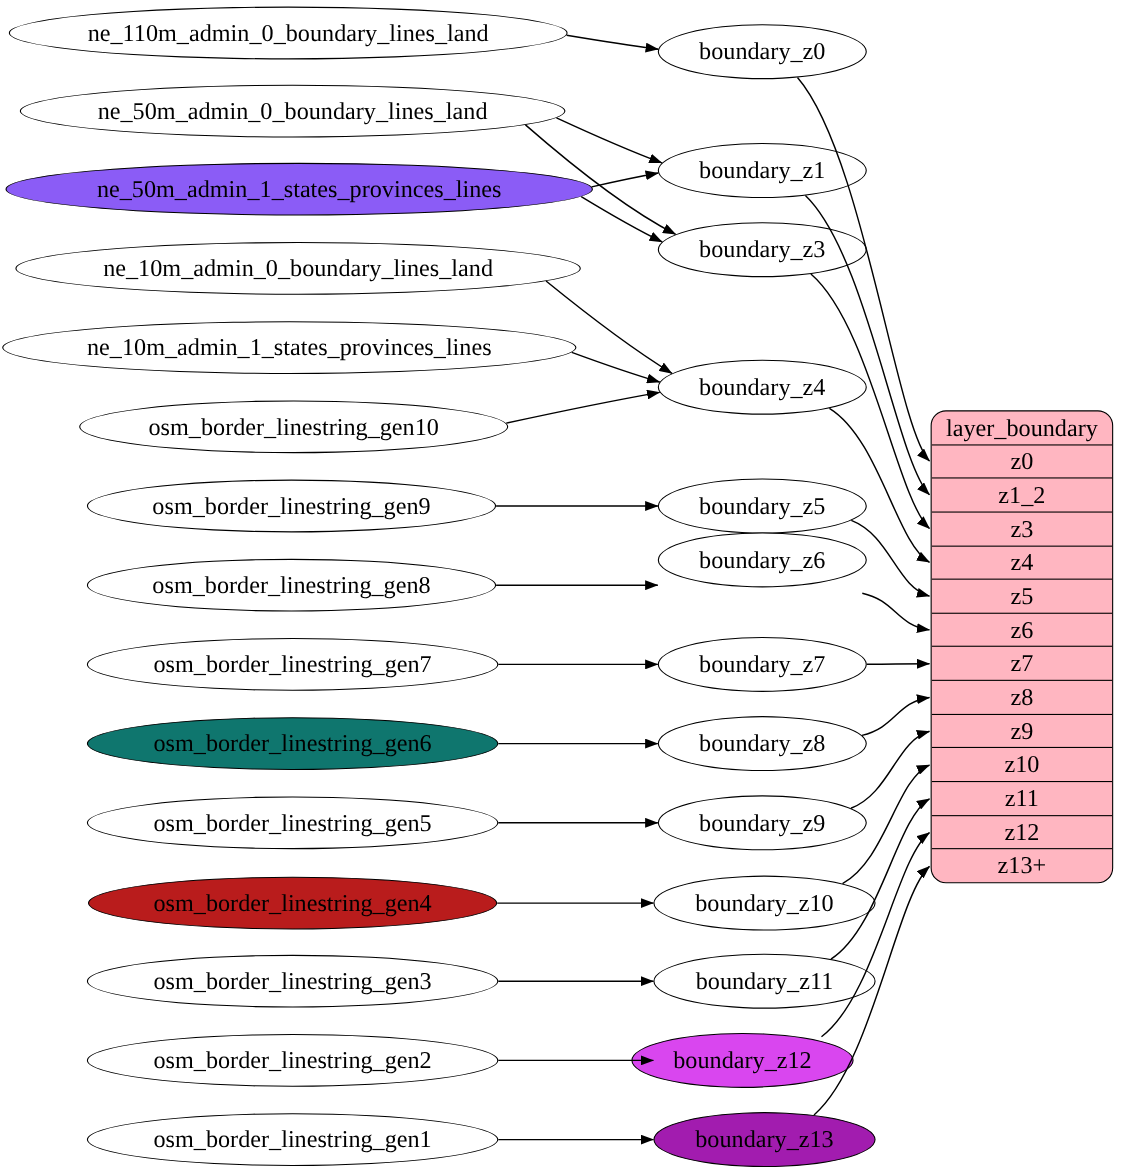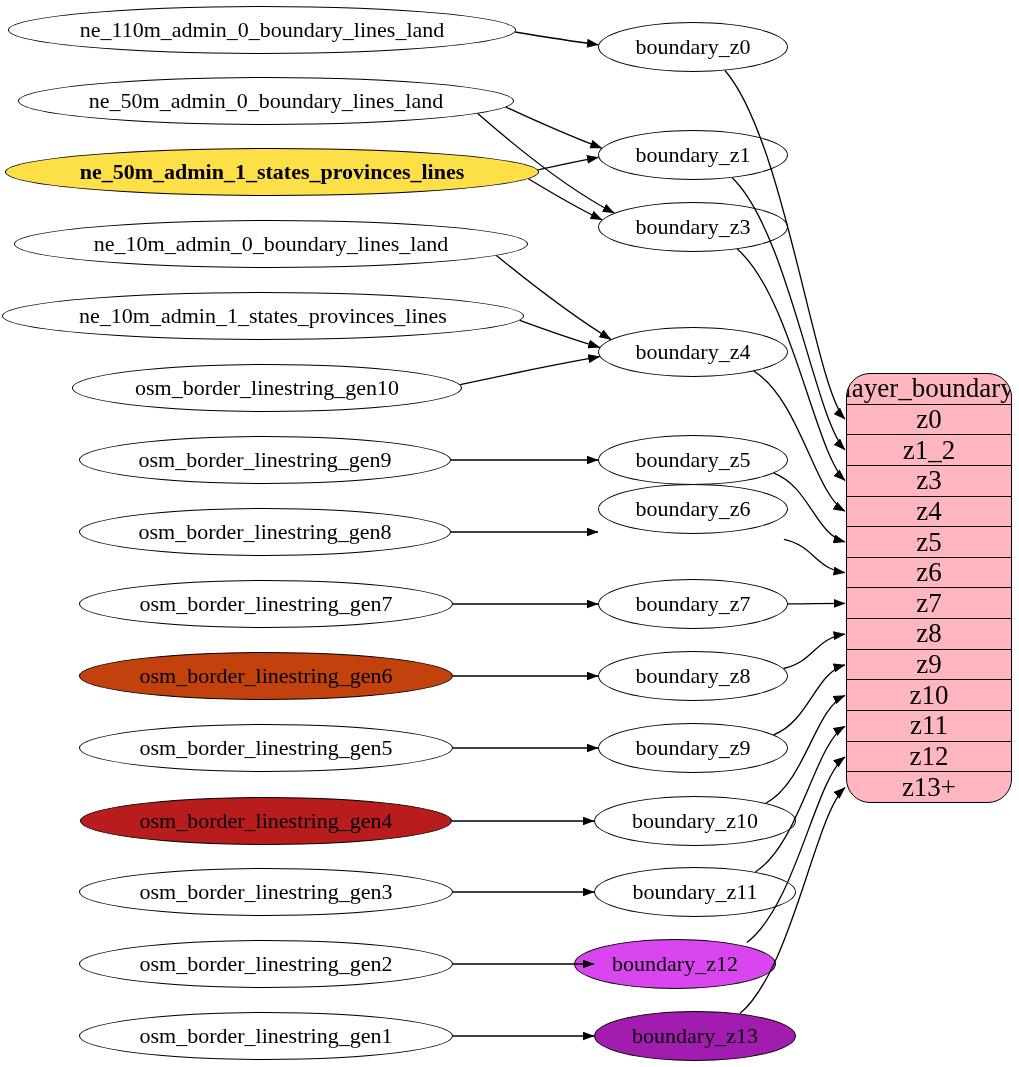--- a/index.html
+++ b/index.html
@@ -9,23 +9,23 @@
   }
   .ellipse-node{
     position:absolute;box-sizing:border-box;
     border:1.4px solid #000;border-radius:50%;background:#fff;
     display:flex;align-items:center;justify-content:center;
     font-size:22px;line-height:1;white-space:nowrap;z-index:2;
   }
   #edge-svg{position:absolute;left:0;top:0;z-index:3;pointer-events:none;}
   .etl-table{
     position:absolute;box-sizing:border-box;z-index:2;
-    border:1.6px solid #000;border-radius:24px;
+    border:1.6px solid #000;border-radius:14px;
     display:flex;flex-direction:column;overflow:hidden;
-    font-size:27px;line-height:1;
+    font-size:22px;line-height:1;
   }
   .etl-row{
     flex:1;display:flex;align-items:center;justify-content:center;
     border-top:1.3px solid #000;white-space:nowrap;
   }
   .etl-row:first-child{border-top:none;}
 </style>
 </head>
 <body>
 
@@ -87,42 +87,42 @@
       <div class="etl-row">z12</div>
       <div class="etl-row">z13+</div>
     </div>
 
 <div class="ellipse-node" style="left: 8px; top: 6px; width: 508px; height: 48px; background: rgb(255, 255, 255); border-color: rgb(0, 0, 0);">
       <span>ne_110m_admin_0_boundary_lines_land</span>
     </div>
     <div class="ellipse-node" style="left: 18px; top: 77px; width: 496px; height: 48px; background: rgb(255, 255, 255); border-color: rgb(0, 0, 0);">
       <span>ne_50m_admin_0_boundary_lines_land</span>
     </div>
-    <div class="ellipse-node" style="left: 5px; top: 148px; width: 534px; height: 48px; background: #fde047; border-color: rgb(0, 0, 0); font-weight: bold;">
+    <div class="ellipse-node" style="left: 5px; top: 148px; width: 534px; height: 48px; background: #8b5cf6; border-color: rgb(0, 0, 0);">
       <span>ne_50m_admin_1_states_provinces_lines</span>
     </div>
     <div class="ellipse-node" style="left: 14px; top: 220px; width: 514px; height: 48px; background: rgb(255, 255, 255); border-color: rgb(0, 0, 0);">
       <span>ne_10m_admin_0_boundary_lines_land</span>
     </div>
     <div class="ellipse-node" style="left: 2px; top: 292px; width: 522px; height: 48px; background: rgb(255, 255, 255); border-color: rgb(0, 0, 0);">
       <span>ne_10m_admin_1_states_provinces_lines</span>
     </div>
     <div class="ellipse-node" style="left: 72px; top: 364px; width: 390px; height: 48px; background: rgb(255, 255, 255); border-color: rgb(0, 0, 0);">
       <span>osm_border_linestring_gen10</span>
     </div>
     <div class="ellipse-node" style="left: 79px; top: 436px; width: 372px; height: 48px; background: rgb(255, 255, 255); border-color: rgb(0, 0, 0);">
       <span>osm_border_linestring_gen9</span>
     </div>
     <div class="ellipse-node" style="left: 79px; top: 508px; width: 372px; height: 48px; background: rgb(255, 255, 255); border-color: rgb(0, 0, 0);">
       <span>osm_border_linestring_gen8</span>
     </div>
     <div class="ellipse-node" style="left: 79px; top: 580px; width: 374px; height: 48px; background: rgb(255, 255, 255); border-color: rgb(0, 0, 0);">
       <span>osm_border_linestring_gen7</span>
     </div>
-    <div class="ellipse-node" style="left: 79px; top: 652px; width: 374px; height: 48px; background: #c2410c; border-color: rgb(0, 0, 0); font-family: Liberation Serif, serif;">
+    <div class="ellipse-node" style="left: 79px; top: 652px; width: 374px; height: 48px; background: #0f766e; border-color: rgb(0, 0, 0); font-family: Liberation Serif, serif;">
       <span>osm_border_linestring_gen6</span>
     </div>
     <div class="ellipse-node" style="left: 79px; top: 724px; width: 374px; height: 48px; background: rgb(255, 255, 255); border-color: rgb(0, 0, 0);">
       <span>osm_border_linestring_gen5</span>
     </div>
     <div class="ellipse-node" style="left: 80px; top: 797px; width: 372px; height: 48px; background: #b91c1c; border-color: rgb(0, 0, 0);">
       <span>osm_border_linestring_gen4</span>
     </div>
     <div class="ellipse-node" style="left: 79px; top: 868px; width: 374px; height: 48px; background: rgb(255, 255, 255); border-color: rgb(0, 0, 0);">
       <span>osm_border_linestring_gen3</span>

